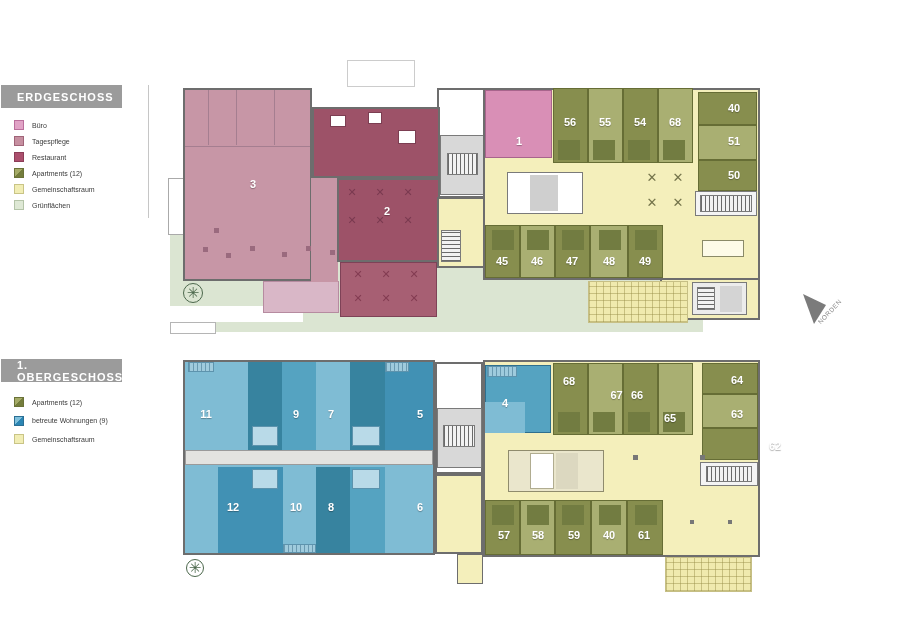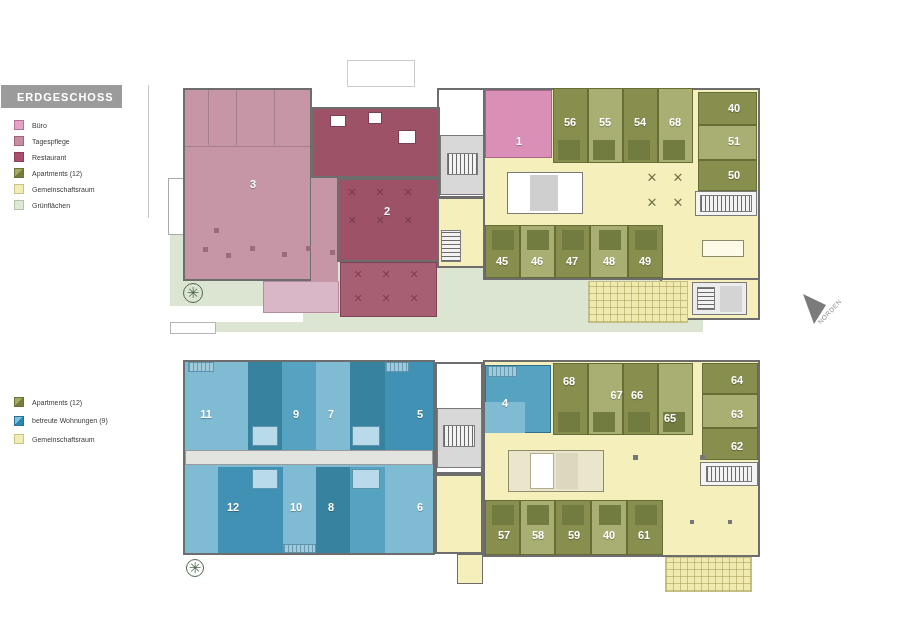--- a/index.html
+++ b/index.html
@@ -72,20 +72,23 @@
       <div class="legend-row">
         <span class="swatch" style="background: rgb(241, 237, 180); border: 1px solid rgb(201, 196, 134);"></span>
         <span class="legend-label">Gemeinschaftsraum</span>
       </div>
       <div class="legend-row">
         <span class="swatch" style="background: rgb(222, 232, 213); border: 1px solid rgb(180, 196, 168);"></span>
         <span class="legend-label">Grünflächen</span>
       </div>
     </div>
 
+  <div class="sec-bar" id="bar-og">
+    <span>1. OBERGESCHOSS</span>
+  </div>
   <div class="legend" id="legend-og">
       <div class="legend-row">
         <span class="swatch" style="background: linear-gradient(135deg, rgb(165, 171, 103) 50%, rgb(116, 125, 60) 50%); border: 1px solid rgb(106, 114, 56);"></span>
         <span class="legend-label">Apartments (12)</span>
       </div>
       <div class="legend-row">
         <span class="swatch" style="background: linear-gradient(135deg, rgb(127, 192, 220) 50%, rgb(43, 134, 180) 50%); border: 1px solid rgb(43, 111, 148);"></span>
         <span class="legend-label">betreute Wohnungen (9)</span>
       </div>
       <div class="legend-row">
@@ -259,21 +262,21 @@
       <span class="room-num" style="left: 296px; top: 507px;">10</span>
       <span class="room-num" style="left: 331px; top: 507px;">8</span>
       <span class="room-num" style="left: 420px; top: 507px;">6</span>
       <span class="room-num" style="left: 505px; top: 403px;">4</span>
       <span class="room-num" style="left: 569px; top: 381px; text-align: right;">68</span>
       <span class="room-num" style="left: 603px; top: 395px; padding-left: 27px;">67</span>
       <span class="room-num" style="left: 637px; top: 395px;">66</span>
       <span class="room-num" style="left: 670px; top: 418px;">65</span>
       <span class="room-num" style="left: 737px; top: 380px;">64</span>
       <span class="room-num" style="left: 737px; top: 414px;">63</span>
-      <span class="room-num" style="left: 737px; top: 446px;">62</span>
+      <span class="room-num" style="left: 775px; top: 446px;">62</span>
       <span class="room-num" style="left: 504px; top: 535px;">57</span>
       <span class="room-num" style="left: 538px; top: 535px;">58</span>
       <span class="room-num" style="left: 574px; top: 535px;">59</span>
       <span class="room-num" style="left: 609px; top: 535px;">40</span>
       <span class="room-num" style="left: 644px; top: 535px;">61</span>
     </div>
 
   <div class="north">
     <svg width="50" height="50">
       <polygon points="8,6 19,36 31,17" fill="#7b7b7b"></polygon>

